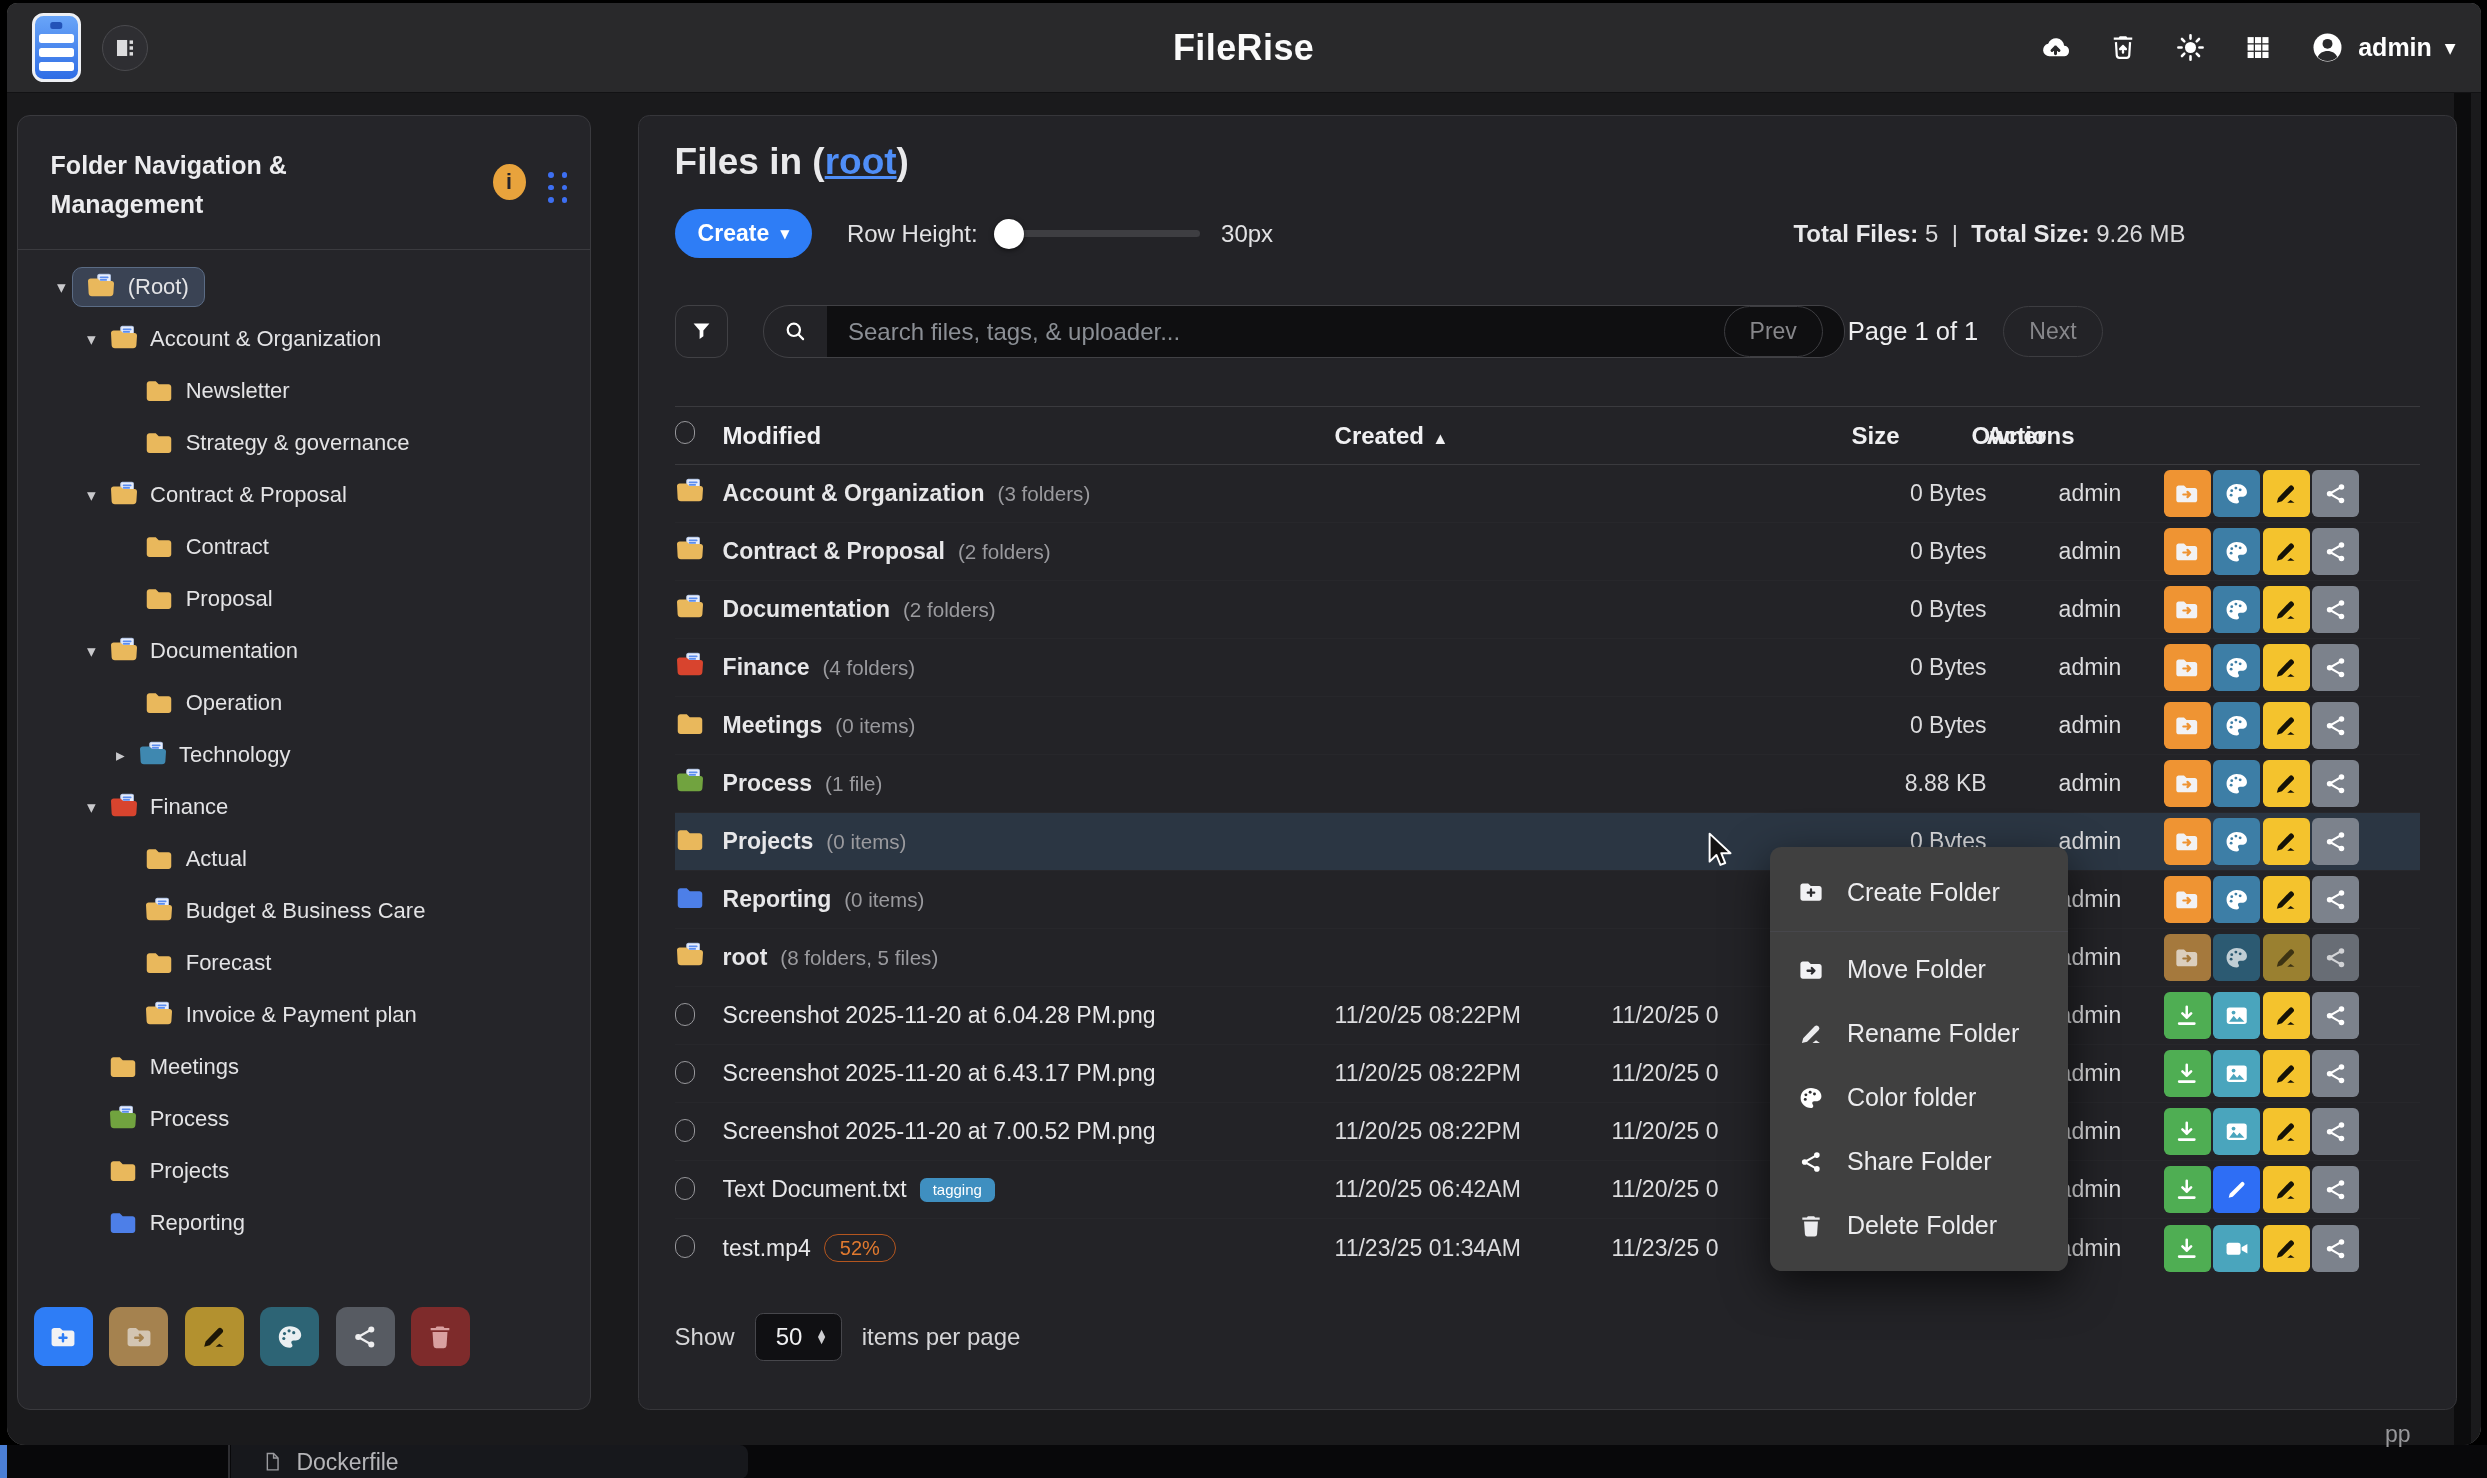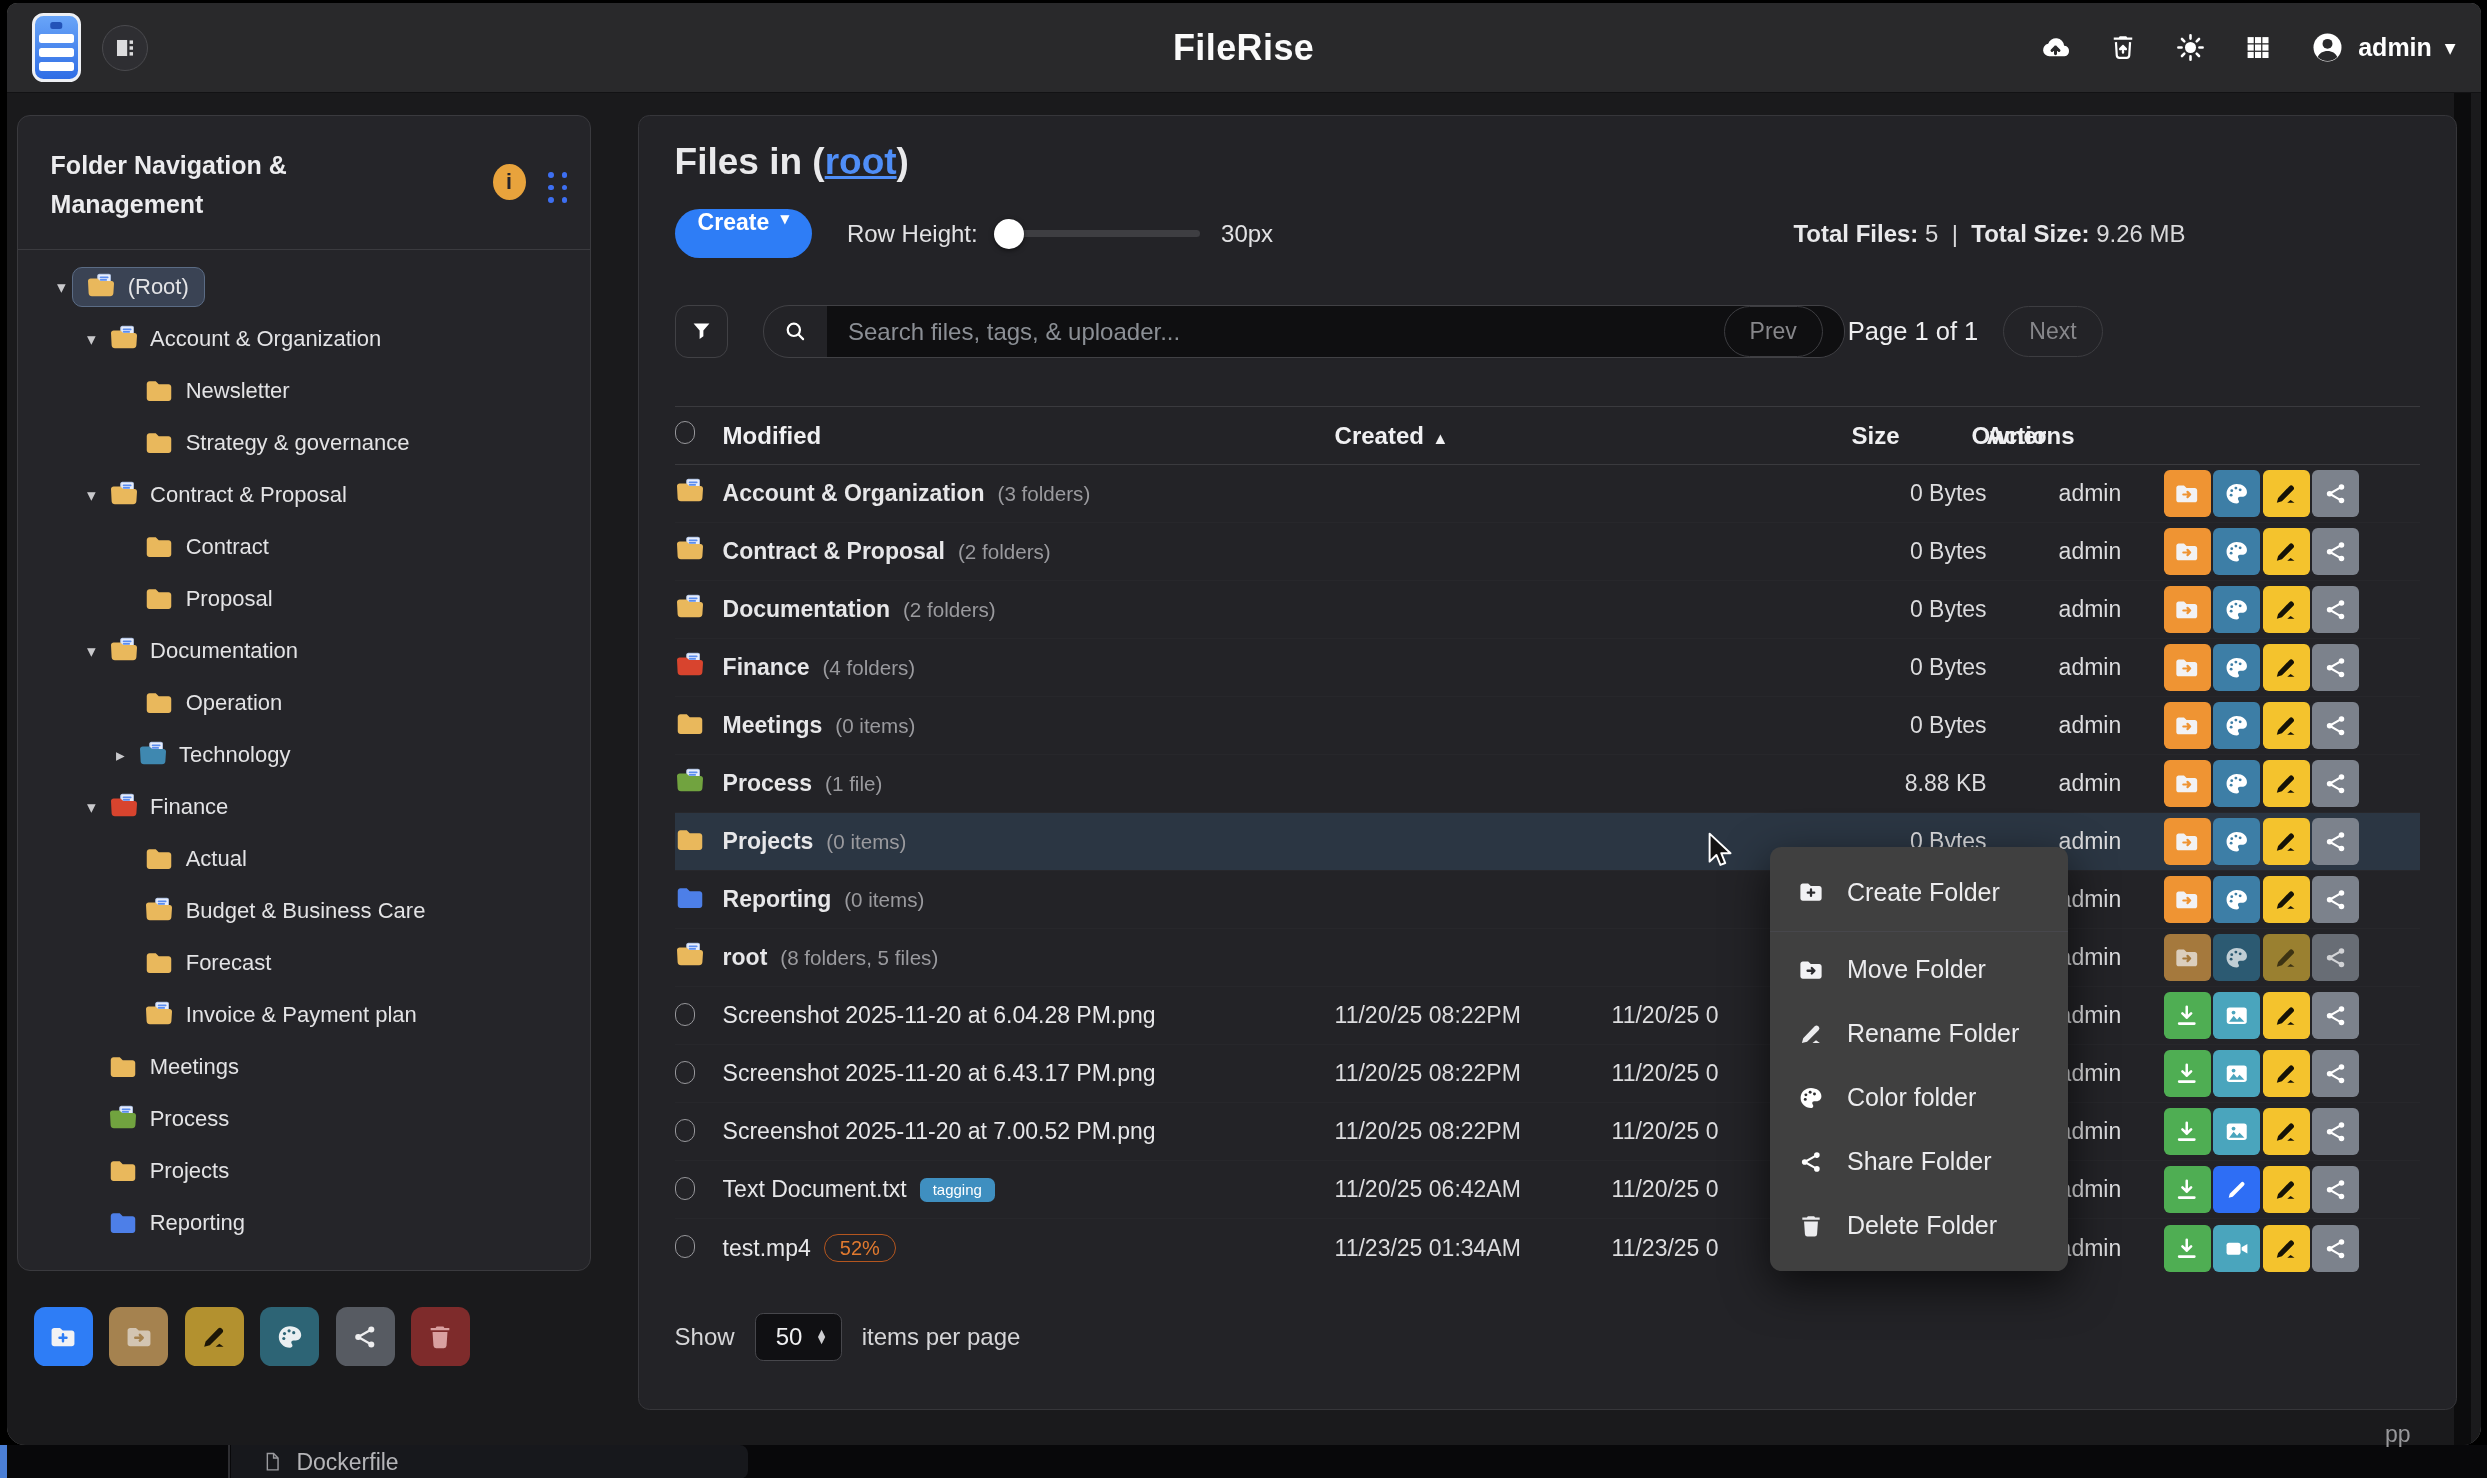--- a/index.html
+++ b/index.html
@@ -18,21 +18,21 @@
   .nav-ic { width:31px; height:31px; color:#29292b; }
   .nav-user { display:flex; align-items:center; gap:13px; }
   .nav-user .uname { font-size:25px; font-weight:bold; color:#fff; }
   .nav-user .caret { font-size:21.4px; color:#fff; }
 
   
   .content { position:absolute; left:0; top:90px; right:0; bottom:0; background:#1a1a1c; }
   .gutter { position:absolute; right:10px; top:0; bottom:0; width:16.4px; background:#0c0c0d; }
 
   
-  .sidebar { position:absolute; left:10px; top:22px; width:574px; height:1156px; background:#252529; border:0.8px solid #3a3a3e; border-radius:13px; }
+  .sidebar { position:absolute; left:10px; top:22px; width:574px; height:1295px; background:#252529; border:0.8px solid #3a3a3e; border-radius:13px; }
   .sb-head { position:relative; padding:30px 30px 0 33px; }
   .sb-title { font-size:25px; font-weight:bold; color:#ececee; line-height:1.55; width:345px; }
   .sb-info { position:absolute; right:64px; top:48px; width:33px; height:36px; border-radius:50%; background:#e8a33c; color:#23222a; font-weight:bold; font-size:21.4px; display:flex; align-items:center; justify-content:center; }
   .sb-grip { position:absolute; right:21.4px; top:56px; display:grid; grid-template-columns:6.6px 6.6px; gap:6.6px; }
   .sb-grip i { width:5.8px; height:5.8px; border-radius:50%; background:#3d6ff2; }
   .sb-div { height:0.8px; background:#3b3b3f; margin-top:25px; }
   .tree { padding-top:11.5px; }
   .titem { height:52px; display:flex; align-items:center; color:#e3e3e5; font-size:22px; }
   .titem .tcaret { width:21.4px; font-size:17.3px; color:#c9c9cc; text-align:center; flex:none; }
   .titem.l0 { padding-left:33px; }
@@ -44,21 +44,21 @@
   .sb-btn { width:59px; height:59px; border-radius:11.5px; display:flex; align-items:center; justify-content:center; }
   .sb-btn svg { width:28px; height:28px; }
   .sb-create{background:#2e7df6;} .sb-move{background:#a5824f;} .sb-rename{background:#b3912f;} .sb-color{background:#2d6475;} .sb-share{background:#575b62;} .sb-del{background:#7e2b2b;}
   .sb-move svg{opacity:.6} .sb-color svg{opacity:.9} .sb-share svg{opacity:.9}
 
   
   .main { position:absolute; left:631px; top:22px; width:1819px; height:1295px; background:#232327; border:0.8px solid #36363a; border-radius:11.5px; padding:0 36px; }
   .m-title { margin-top:25px; font-size:37px; font-weight:bold; color:#e9e9eb; }
   .m-title .lnk { color:#4f8ef7; text-decoration:underline; }
   .controls { margin-top:25px; height:51px; display:flex; align-items:center; position:relative; }
-  .btn-create { height:49px; padding:0 23px; border-radius:25px; background:#2e7df6; color:#fff; font-size:23px; font-weight:bold; display:flex; align-items:flex-start; gap:11.5px; border:none; }
+  .btn-create { height:49px; padding:0 23px; border-radius:25px; background:#2e7df6; color:#fff; font-size:23px; font-weight:bold; display:flex; align-items:center; gap:11.5px; border:none; }
   .btn-create .cv { font-size:16.4px; }
   .rh-label { margin-left:35px; font-size:24px; color:#e2e2e4; }
   .slider { margin-left:18px; width:204px; height:7.4px; border-radius:4.1px; background:#3e3e42; position:relative; }
   .slider .thumb { position:absolute; left:-1.6px; top:50%; transform:translateY(-50%); width:30px; height:30px; border-radius:50%; background:#fff; box-shadow:0 1.6px 5px rgba(0,0,0,.5); }
   .rh-val { margin-left:21.4px; font-size:24px; color:#e2e2e4; }
   .totals { position:absolute; right:234px; font-size:24px; color:#d9d9db; }
   .totals b { font-weight:bold; color:#e9e9eb; }
   .searchrow { margin-top:46px; height:53px; display:flex; align-items:center; position:relative; }
   .btn-filter { width:53px; height:53px; border-radius:13px; border:1.6px solid #414145; background:#242428; display:flex; align-items:center; justify-content:center; flex:none; }
   .searchbox { margin-left:35px; width:1082px; height:53px; border:1.6px solid #414145; border-radius:26px; display:flex; align-items:center; overflow:hidden; }

